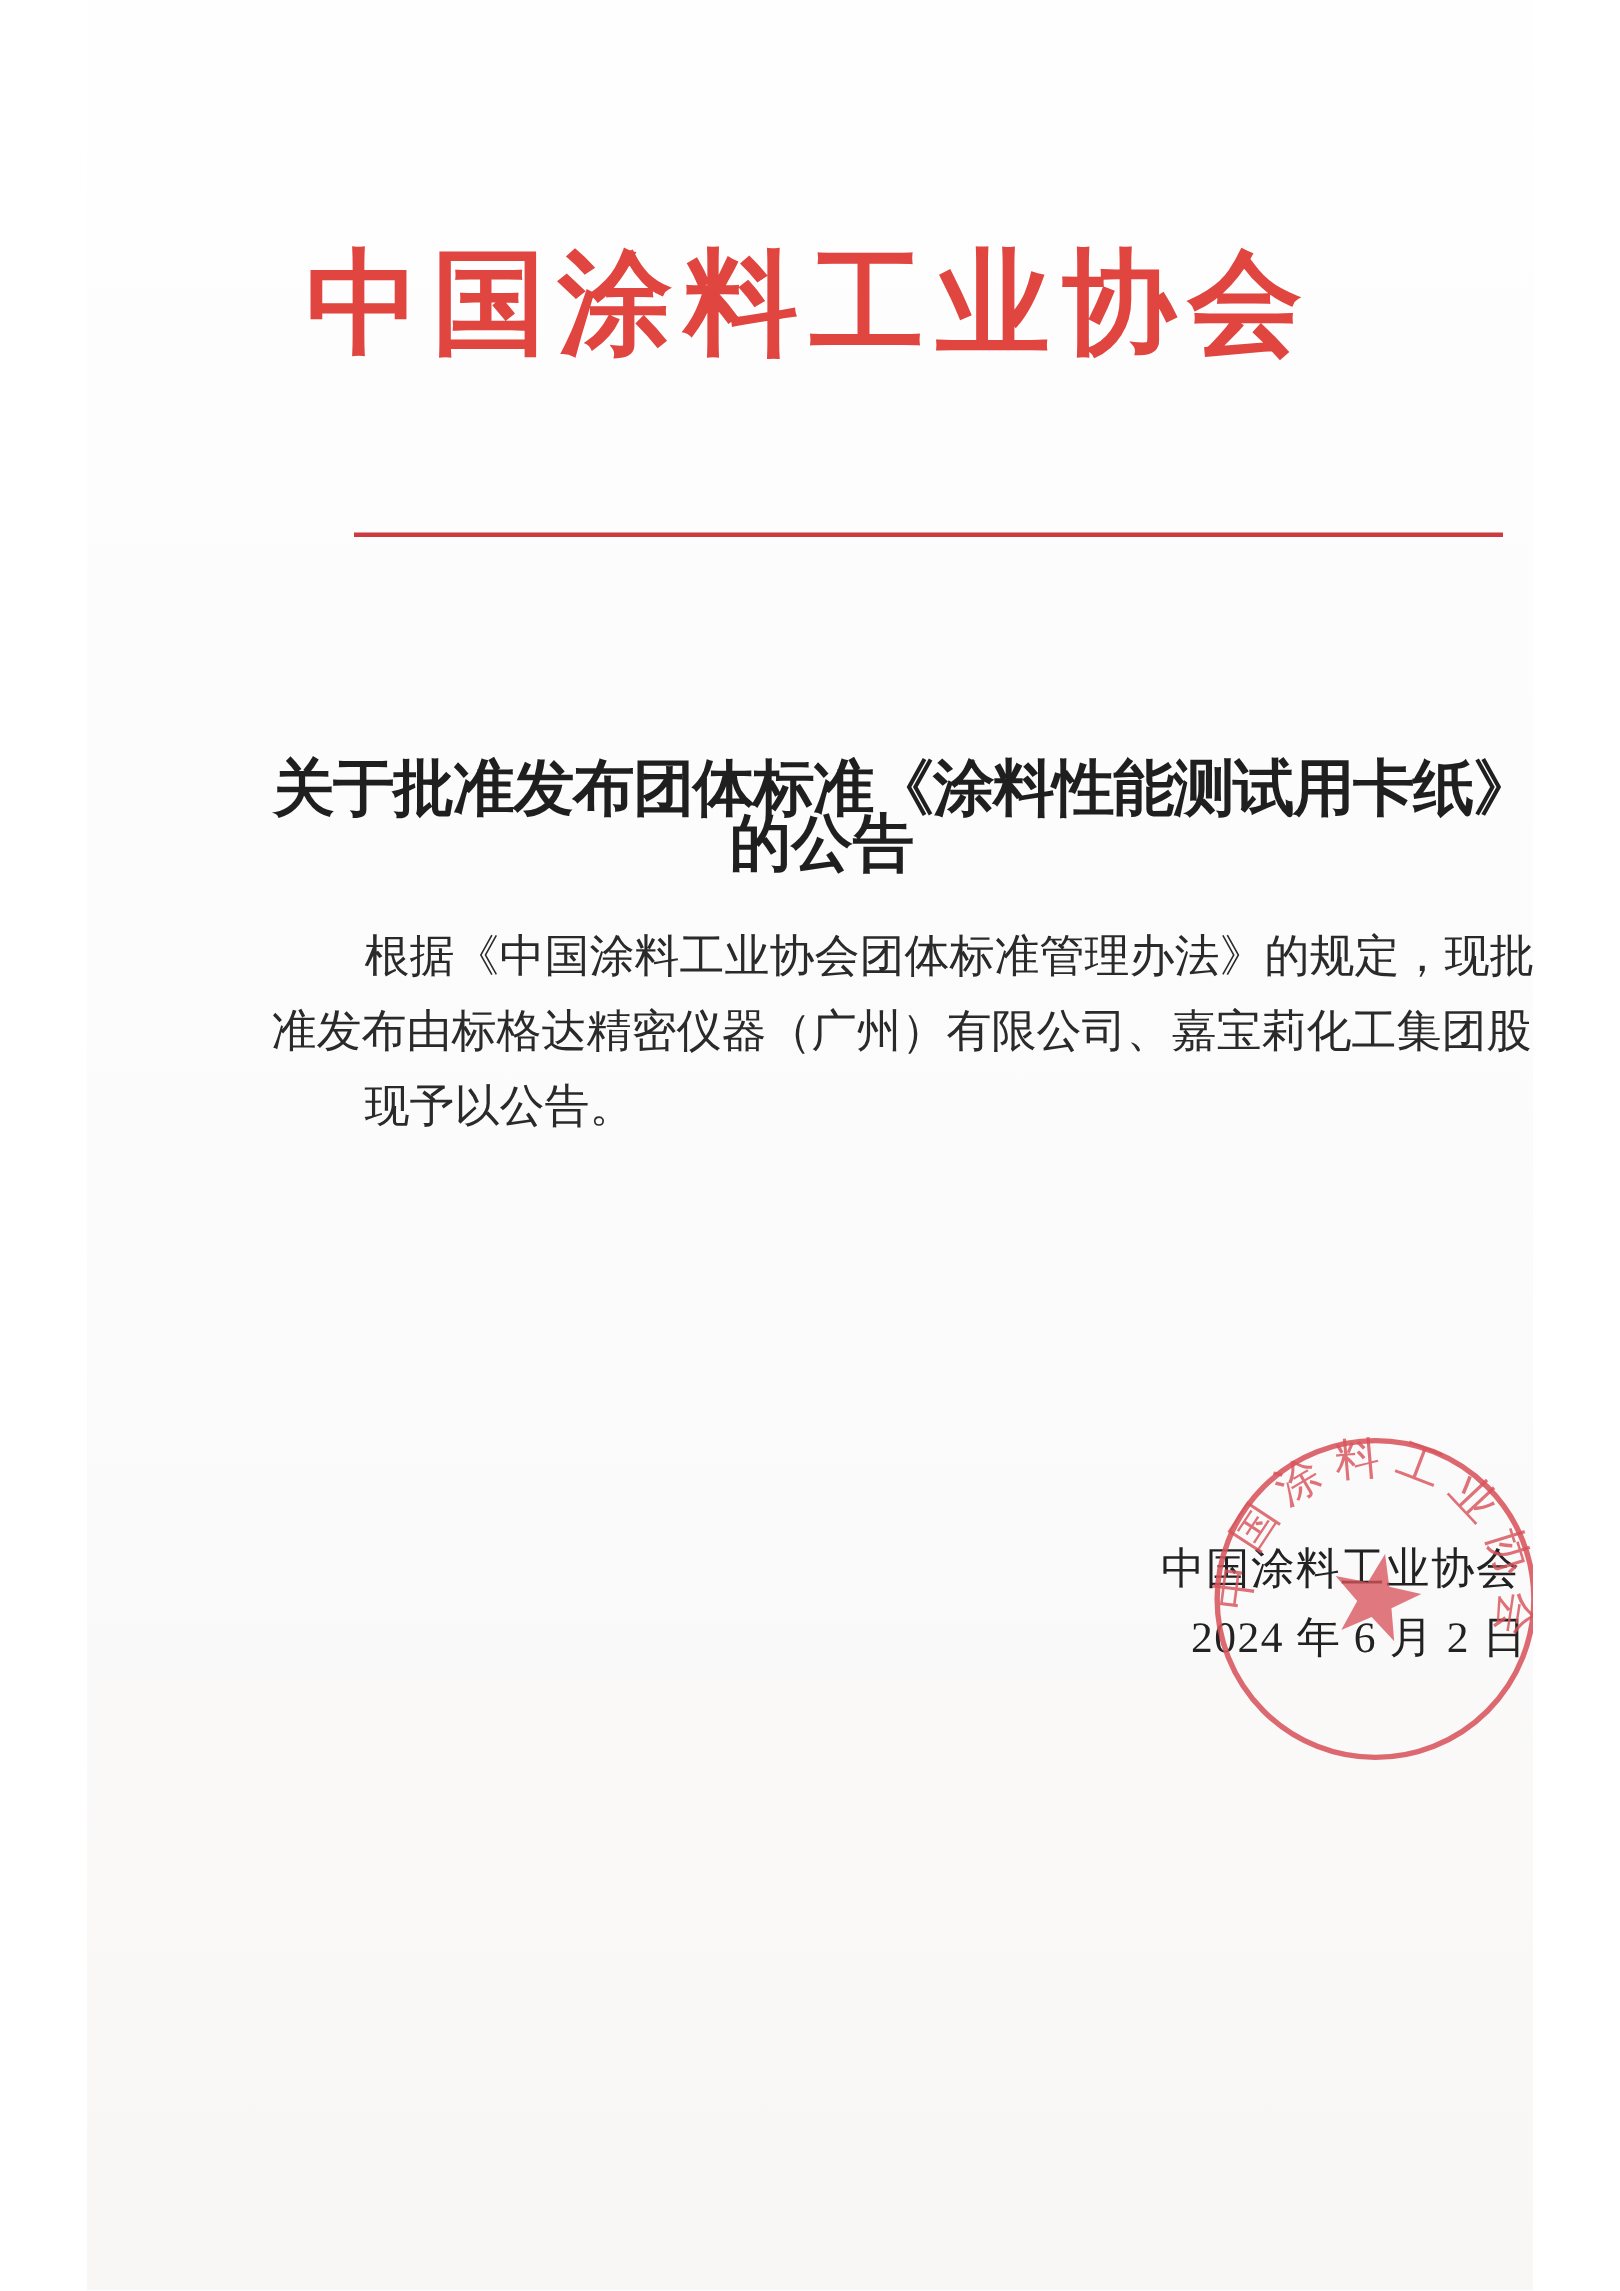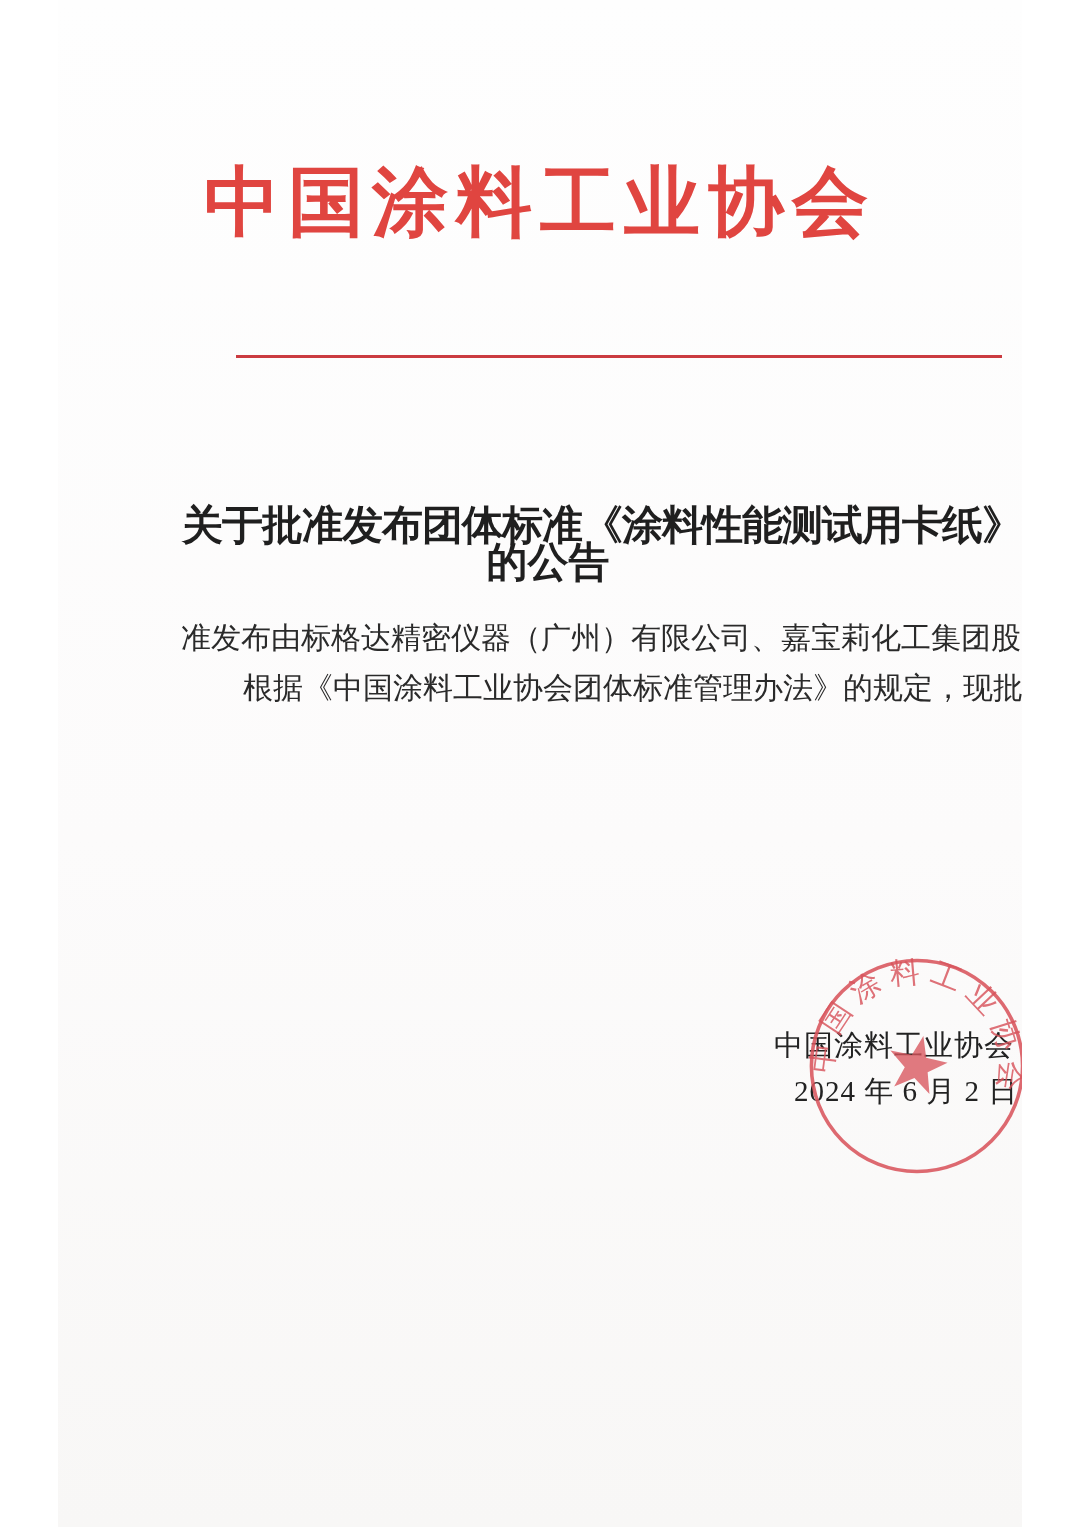--- a/index.html
+++ b/index.html
@@ -102,22 +102,23 @@
 
   <div class="org-header">中国涂料工业协会</div>
 
   <div class="divider"></div>
 
   <div class="doc-title-line1">关于批准发布团体标准《涂料性能测试用卡纸》</div>
 
   <div class="doc-title-line2">的公告</div>
 
   <div class="body-text">
+    <div class="body-line indent">根据《中国涂料工业协会团体标准管理办法》的规定，现批</div>
     <div class="body-line">准发布由标格达精密仪器（广州）有限公司、嘉宝莉化工集团股</div>
-    <div class="body-line indent">根据《中国涂料工业协会团体标准管理办法》的规定，现批</div>
+    <div class="body-line indent">现予以公告。</div>
   </div>
 
   <div class="signature-org">中国涂料工业协会</div>
 
   <div class="signature-date">2024 年 6 月 2 日</div>
 
   <svg class="seal" viewBox="0 0 240 240" xmlns="http://www.w3.org/2000/svg">
     <circle cx="120" cy="120" r="103" fill="none" stroke="#d8545c" stroke-width="3.5" opacity="0.88"></circle>
     <polygon points="120,90 112.9,110.3 91.5,110.7 108.6,123.7 102.4,144.3 120,132 137.6,144.3 131.4,123.7 148.5,110.7 127.1,110.3" fill="#d8545c" opacity="0.78" transform="rotate(12 120 120)"></polygon>
     <path id="sealArc" d="M 42.9 148 A 82 82 0 1 1 197.1 148" fill="none"></path>

